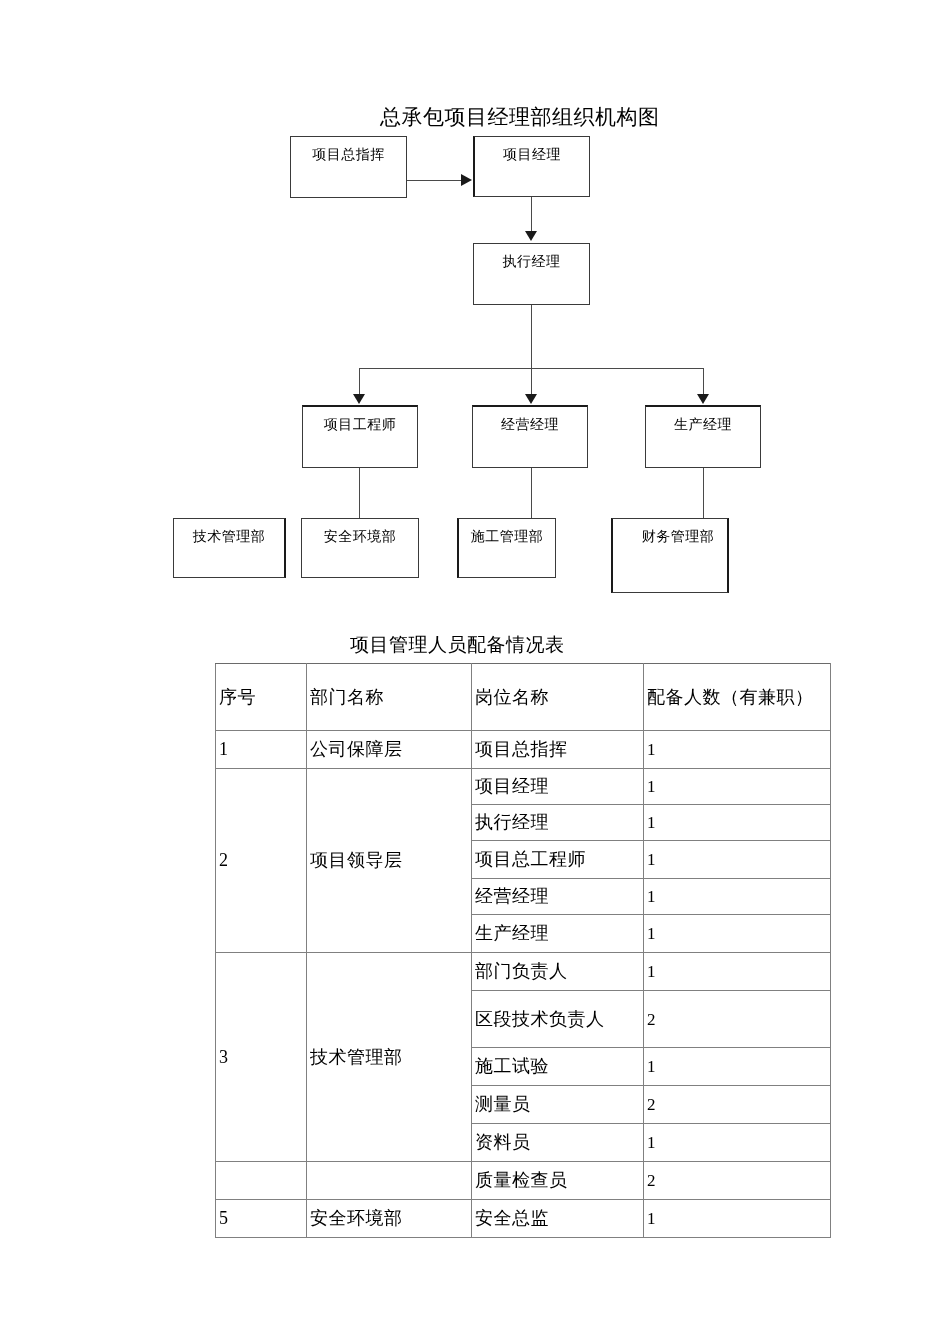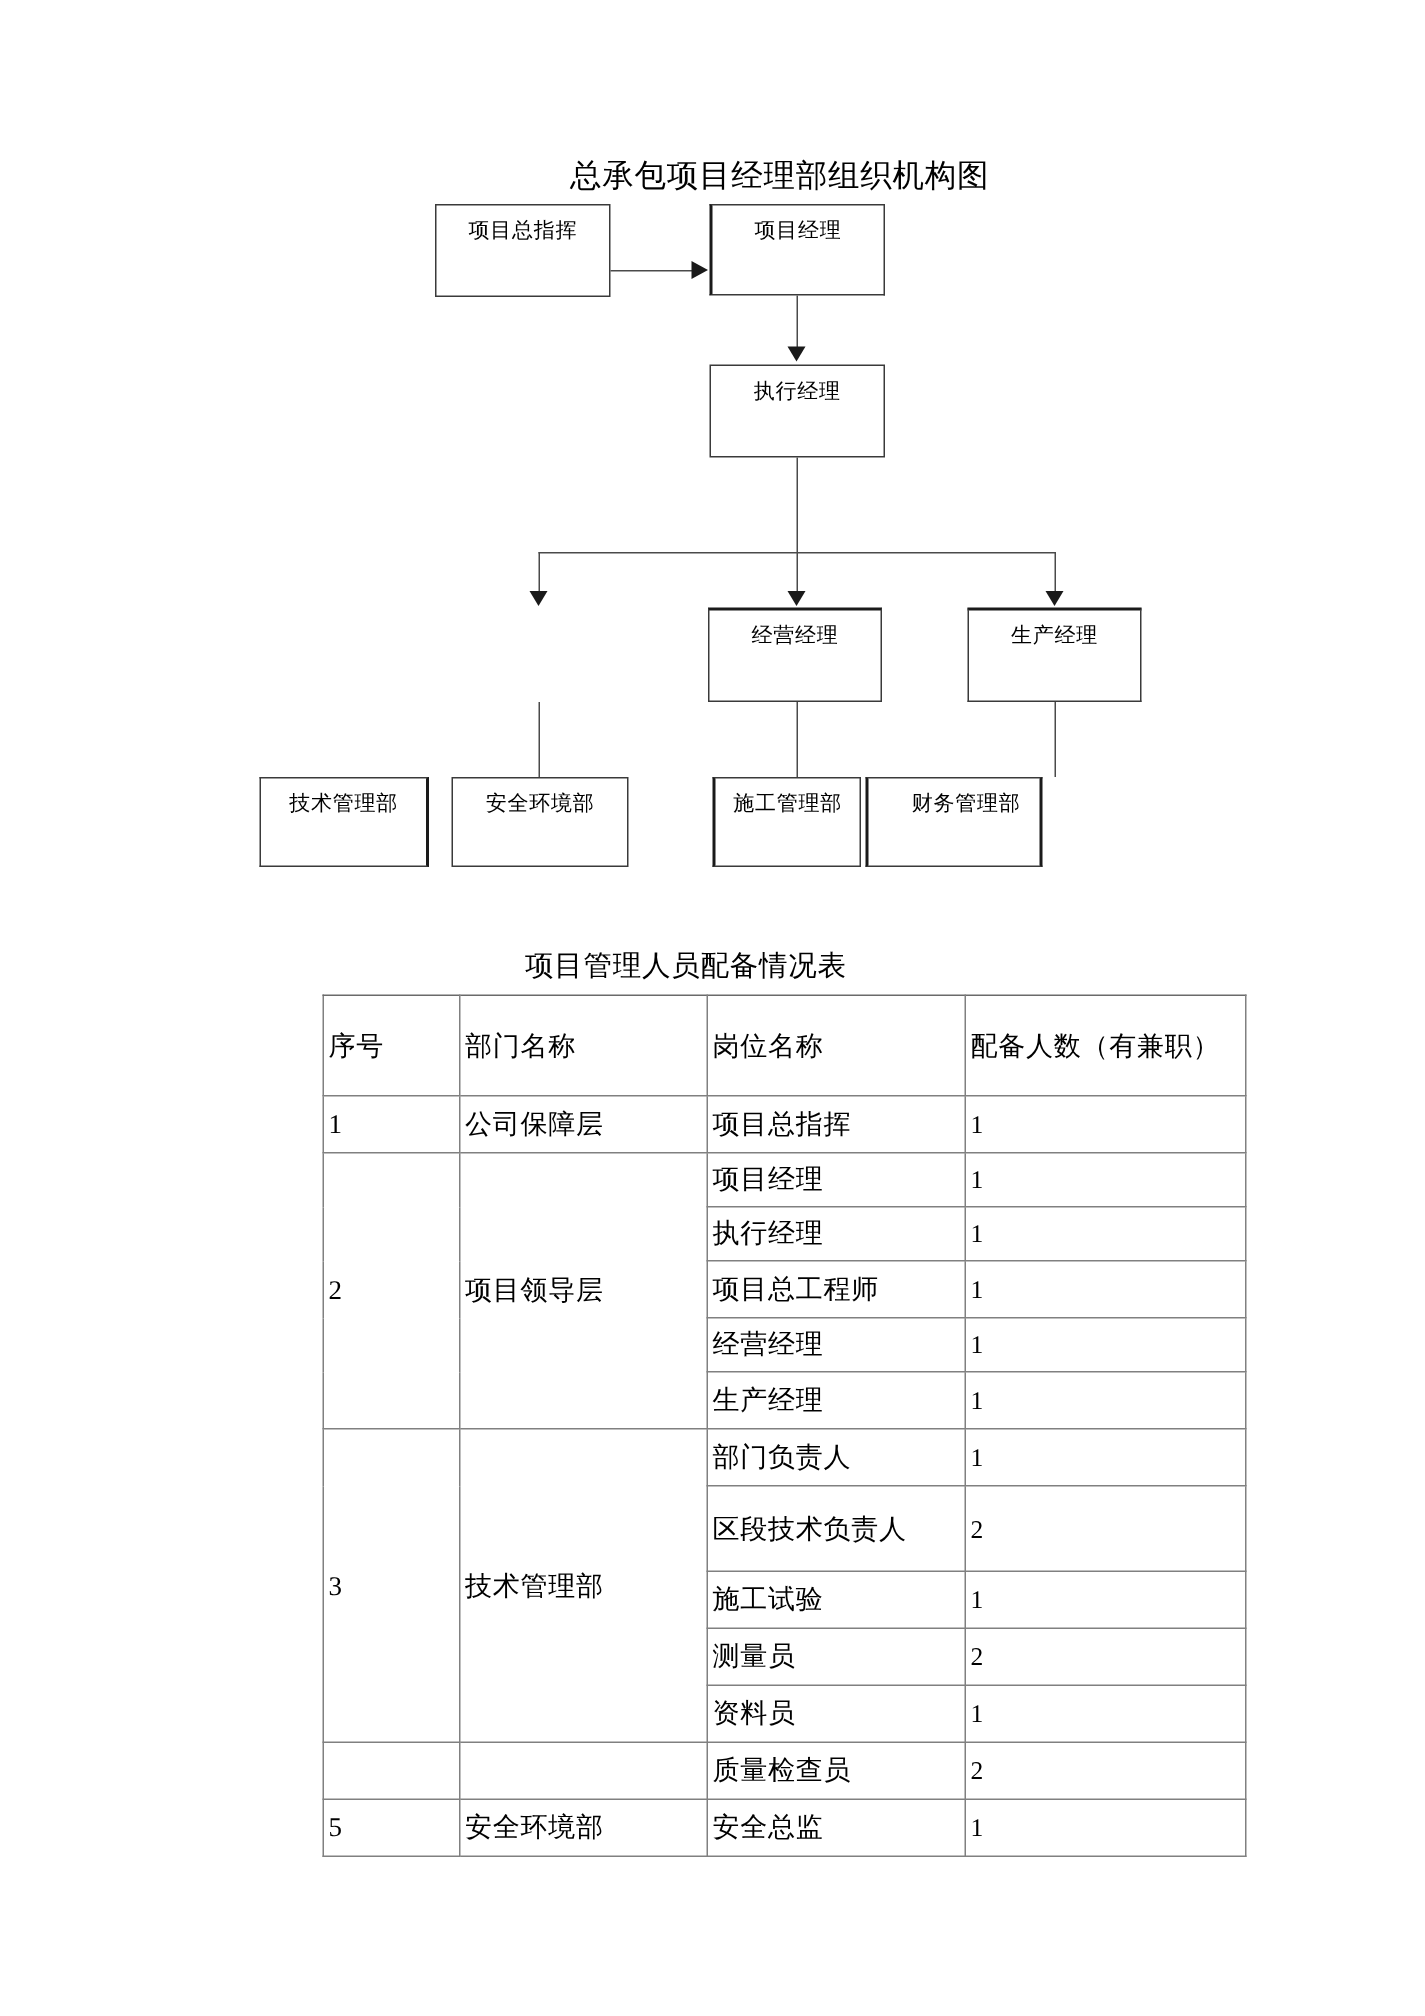--- a/index.html
+++ b/index.html
@@ -171,20 +171,23 @@
 
     <div class="vline thin" style="left:327px; top:368px; height:28px;"></div>
     <div class="arrow-down" style="left:321px; top:394px;"></div>
 
     <div class="vline thin" style="left:499px; top:368px; height:28px;"></div>
     <div class="arrow-down" style="left:493px; top:394px;"></div>
 
     <div class="vline thin" style="left:671px; top:368px; height:28px;"></div>
     <div class="arrow-down" style="left:665px; top:394px;"></div>
 
+    <div class="node heavy-top" style="left:270px; top:405px; width:116px; height:63px;">
+      <span class="node-label">项目工程师</span>
+    </div>
 
     <div class="node heavy-top" style="left:440px; top:405px; width:116px; height:63px;">
       <span class="node-label">经营经理</span>
     </div>
 
     <div class="node heavy-top" style="left:613px; top:405px; width:116px; height:63px;">
       <span class="node-label">生产经理</span>
     </div>
 
     <div class="vline thin" style="left:327px; top:468px; height:50px;"></div>
@@ -192,25 +195,25 @@
     <div class="vline thin" style="left:671px; top:468px; height:50px;"></div>
 
     <div class="node heavy-right" style="left:141px; top:518px; width:113px; height:60px;">
       <span class="node-label">技术管理部</span>
     </div>
 
     <div class="node" style="left:269px; top:518px; width:118px; height:60px;">
       <span class="node-label">安全环境部</span>
     </div>
 
-    <div class="node heavy-left" style="left:443px; top:518px; width:99px; height:60px;">
+    <div class="node heavy-left" style="left:425px; top:518px; width:99px; height:60px;">
       <span class="node-label">施工管理部</span>
     </div>
 
-    <div class="node heavy-left heavy-right" style="left:545px; top:518px; width:118px; height:60px;padding-left:16px;">
+    <div class="node heavy-left heavy-right" style="left:579px; top:518px; width:118px; height:75px;padding-left:16px;">
       <span class="node-label">财务管理部</span>
     </div>
 
 
   </div>
 
   <div id="staffing-section">
 
     <div class="table-title">项目管理人员配备情况表</div>
 

